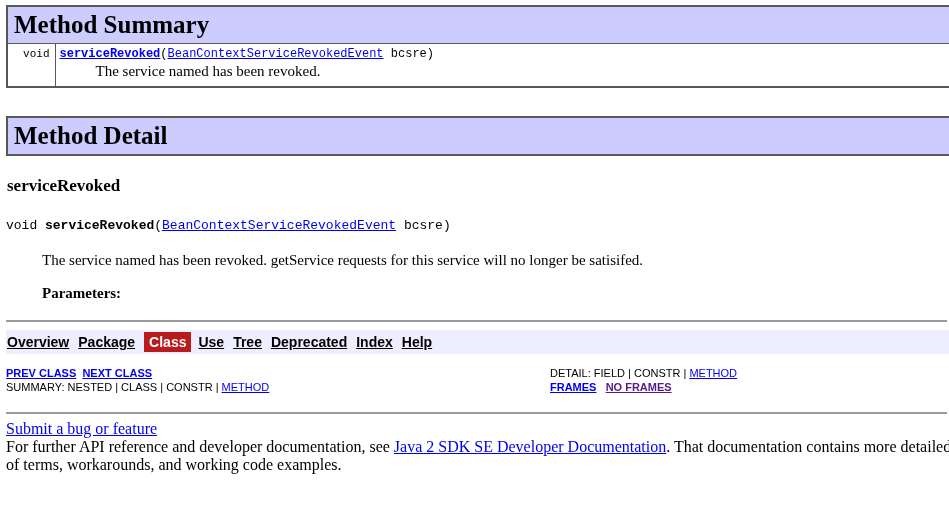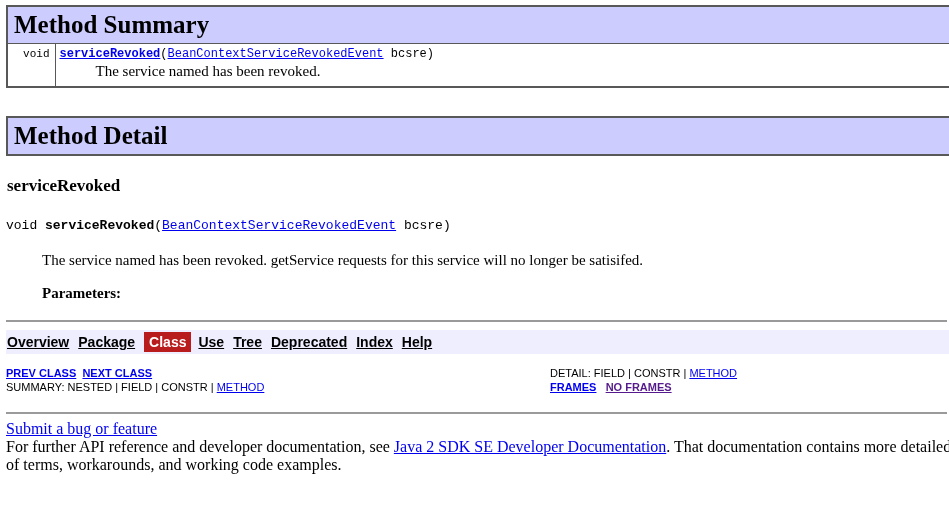--- a/index.html
+++ b/index.html
@@ -106,21 +106,21 @@
 
   <hr class="rule">
 
   <div class="navbar-band">
     <a class="nav-item">Overview</a><a class="nav-item">Package</a><a class="nav-item selected">Class</a><a class="nav-item">Use</a><a class="nav-item">Tree</a><a class="nav-item">Deprecated</a><a class="nav-item">Index</a><a class="nav-item">Help</a>
   </div>
 
   <div class="subnav">
     <div class="subnav-left">
       <div class="line"><a class="small-link">PREV CLASS</a><span>  </span><a class="small-link">NEXT CLASS</a></div>
-      <div class="line"><span>SUMMARY: NESTED | FIELD | CONSTR | </span><a class="plain-small-link">METHOD</a></div>
+      <div class="line"><span>SUMMARY: NESTED | CLASS | CONSTR | </span><a class="plain-small-link">METHOD</a></div>
     </div>
     <div class="subnav-right">
       <div class="line"><span>DETAIL: FIELD | CONSTR | </span><a class="plain-small-link">METHOD</a></div>
       <div class="line"><a class="small-link">FRAMES</a><span>   </span><a class="small-link visited">NO FRAMES</a></div>
     </div>
   </div>
 
   <hr class="rule footer-rule">
 
   <div class="footer">

